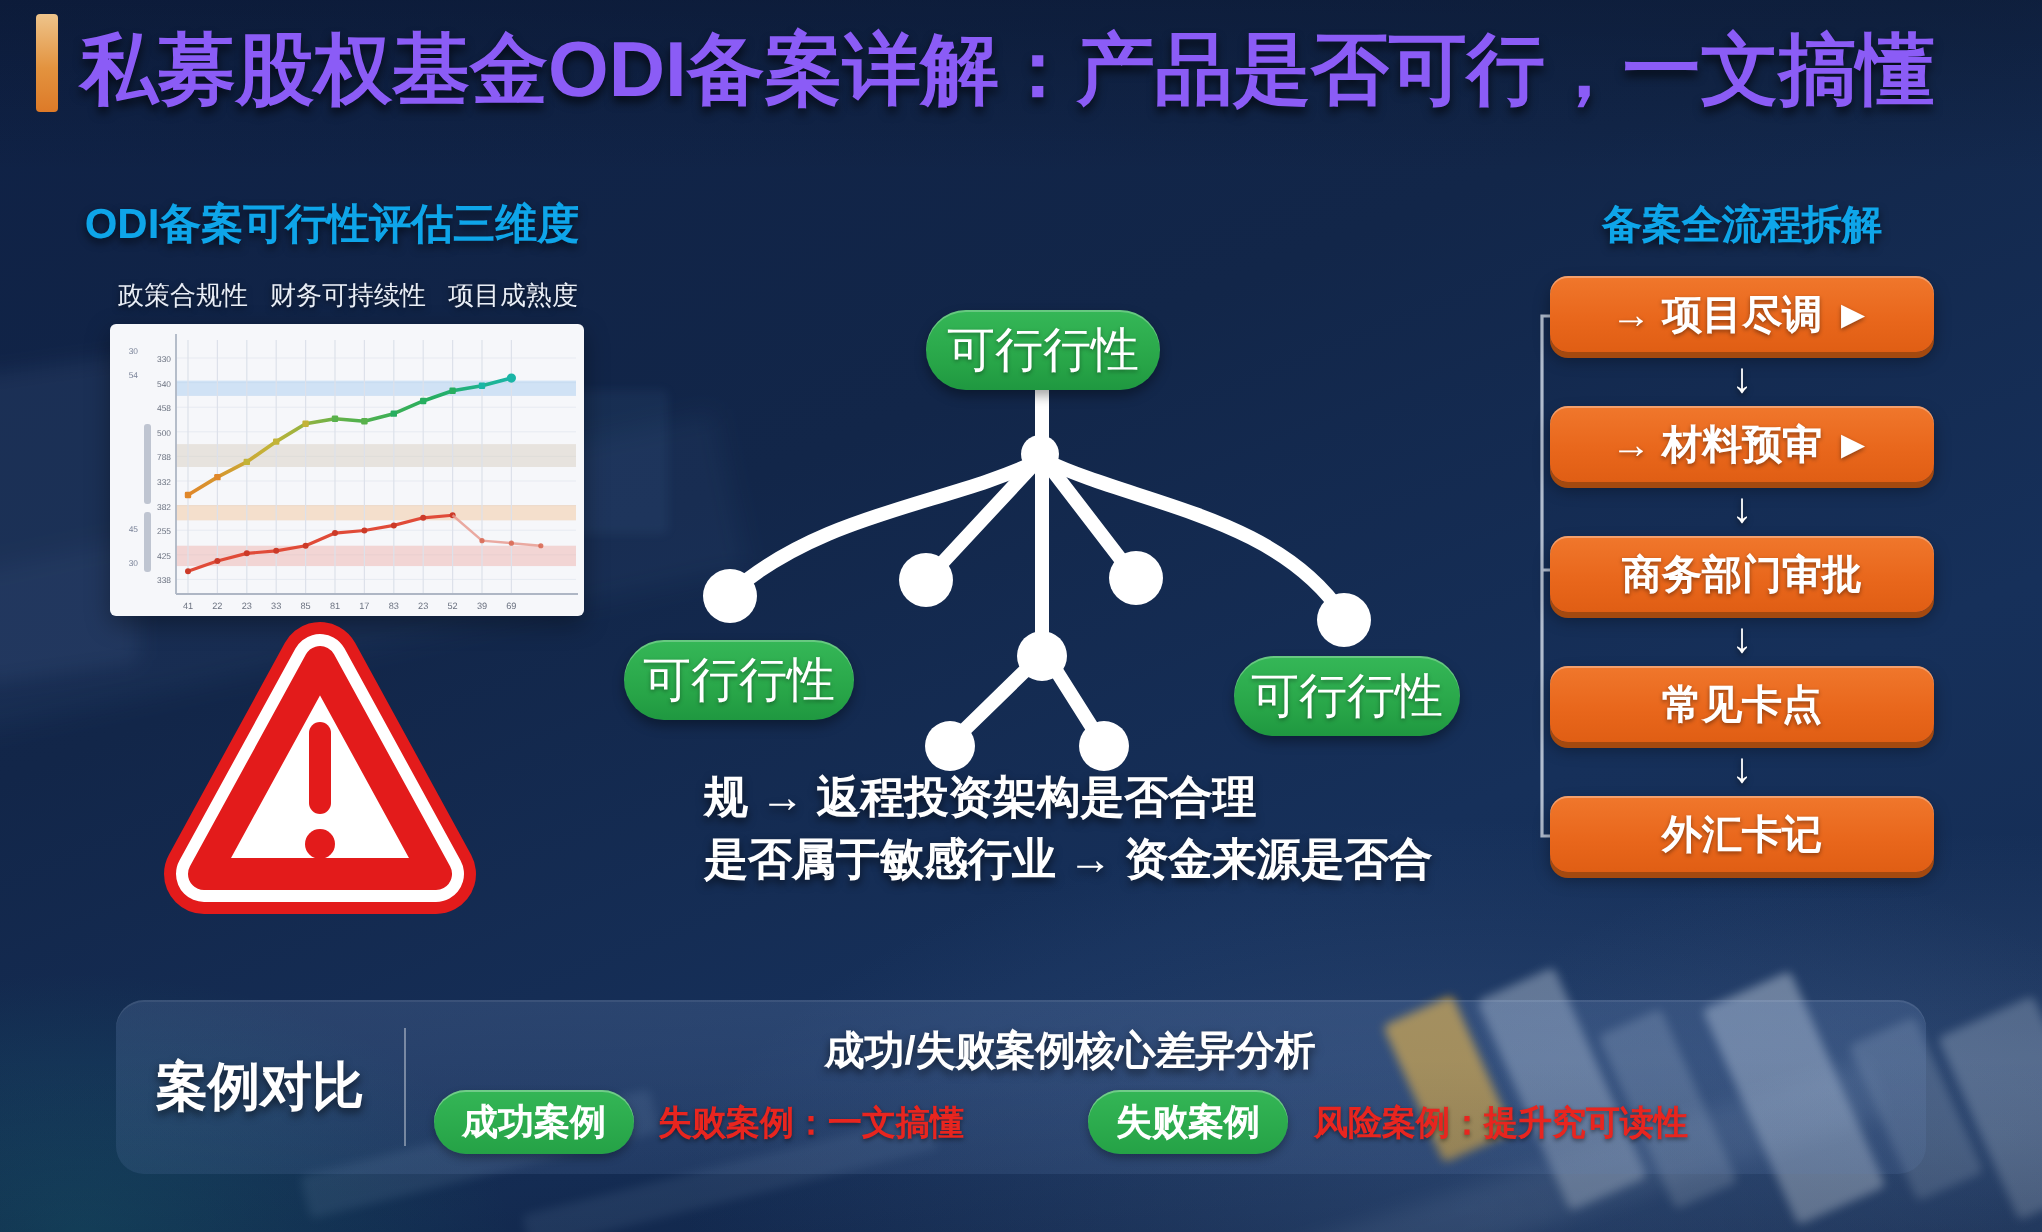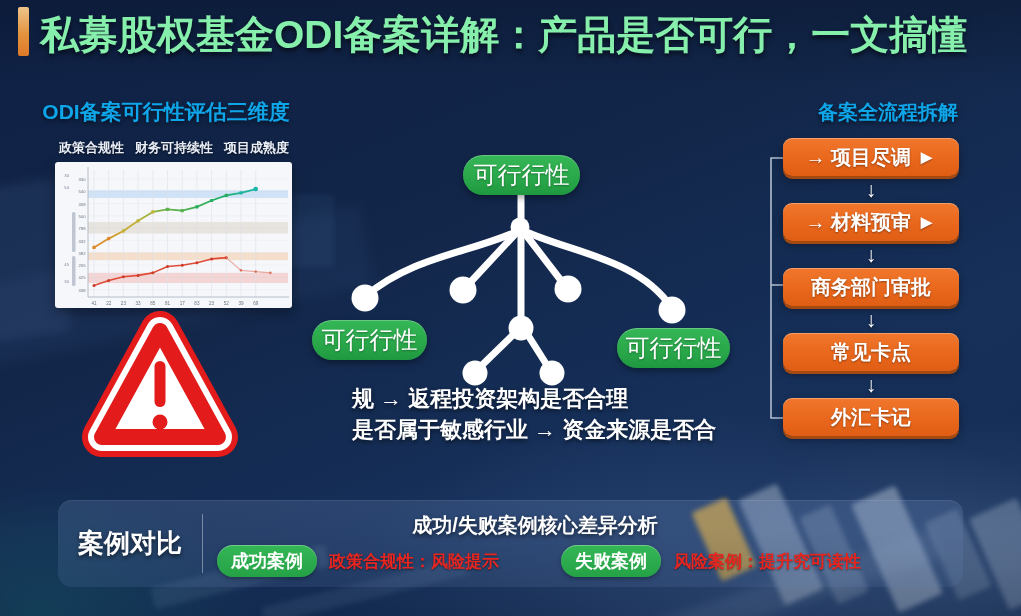--- a/index.html
+++ b/index.html
@@ -18,46 +18,46 @@
       linear-gradient(158deg,#0f2145 0%,#122649 38%,#16305a 68%,#142c53 100%);}
   .bg-vignette{position:absolute;inset:0;
     background:linear-gradient(180deg,rgba(6,14,32,.30) 0%,rgba(6,14,32,0) 14%,rgba(6,14,32,0) 86%,rgba(6,14,32,.18) 100%);}
   .decor{position:absolute;border-radius:3px;}
   .blur2{filter:blur(2.5px);} .blur5{filter:blur(5px);}
   .streak{position:absolute;filter:blur(6px);}
   
   .accent-bar{position:absolute;left:18px;top:7px;width:11px;height:49px;border-radius:2px;
     background:linear-gradient(180deg,#eec48b 0%,#e3933f 55%,#dd7a28 100%);}
   .page-title{position:absolute;left:40px;top:8px;width:960px;
-    font-size:39px;font-weight:900;color:#86efac;letter-spacing:0px;
+    font-size:39px;font-weight:900;color:#8b5cf6;letter-spacing:0px;
     text-shadow:0 3px 5px rgba(0,0,0,.65);white-space:nowrap;}
   .heading{position:absolute;color:#0ea5e9;font-weight:800;text-align:center;
     text-shadow:0 2px 4px rgba(0,0,0,.6);}
   
   .dims-row{position:absolute;left:48px;top:139px;width:252px;display:flex;justify-content:center;gap:11px;}
-  .dim-label{font-size:13px;font-weight:700;color:#e9eef6;text-shadow:0 1px 3px rgba(0,0,0,.6);white-space:nowrap;}
+  .dim-label{font-size:13px;font-weight:400;color:#e9eef6;text-shadow:0 1px 3px rgba(0,0,0,.6);white-space:nowrap;}
   .chart-panel{position:absolute;left:55px;top:162px;width:237px;height:146px;background:#f6f7fa;
     border-radius:3px;box-shadow:0 4px 12px rgba(0,0,0,.35);}
   .chart-panel svg{display:block;width:100%;height:100%;}
   .warning-wrap{position:absolute;left:80px;top:308px;width:160px;height:152px;}
   
   .tree-lines{position:absolute;left:300px;top:150px;width:440px;height:240px;}
   .tree-pill{position:absolute;display:flex;align-items:center;justify-content:center;
     background:linear-gradient(180deg,#35b757 0%,#27a447 70%,#1f9840 100%);
     border-radius:21px;color:#fff;font-weight:400;font-size:24px;
     box-shadow:0 3px 6px rgba(0,0,0,.35), inset 0 1px 0 rgba(255,255,255,.25);
     text-shadow:0 1px 2px rgba(0,0,0,.35);white-space:nowrap;}
   .pill-root{left:463px;top:155px;width:117px;height:40px;}
   .pill-left{left:312px;top:320px;width:115px;height:40px;}
   .pill-right{left:617px;top:328px;width:113px;height:40px;}
   .tree-caption{position:absolute;left:352px;top:383px;width:400px;color:#fff;
     font-size:22px;font-weight:800;line-height:31px;text-shadow:0 2px 4px rgba(0,0,0,.6);}
   
   .flow-col{position:absolute;left:785px;top:138px;width:172px;display:flex;flex-direction:column;align-items:center;}
-  .flow-btn{width:176px;height:38px;box-sizing:border-box;display:flex;align-items:center;justify-content:center;
+  .flow-btn{width:192px;height:38px;box-sizing:border-box;display:flex;align-items:center;justify-content:center;
     background:linear-gradient(180deg,#f0772c 0%,#e8661b 60%,#e05e14 100%);
     border-radius:9px;color:#fff;font-size:20px;font-weight:800;white-space:nowrap;
     box-shadow:0 3px 0 #a4490f, 0 4px 8px rgba(0,0,0,.35), inset 0 1px 0 rgba(255,255,255,.3);
     text-shadow:0 1px 2px rgba(0,0,0,.4);}
   .flow-arrow{height:27px;display:flex;align-items:center;justify-content:center;
     color:#fff;font-size:21px;font-weight:900;text-shadow:0 1px 3px rgba(0,0,0,.6);}
   .flow-bracket{position:absolute;left:766px;top:148px;width:22px;height:280px;}
   
   .footer-panel{position:absolute;left:58px;top:500px;width:905px;height:87px;border-radius:14px;
     background:linear-gradient(180deg,rgba(120,150,200,.22),rgba(95,125,175,.18));
@@ -242,21 +242,21 @@
     </g>
   </svg>
   <div class="tree-pill pill-root">可行行性</div>
   <div class="tree-pill pill-left">可行行性</div>
   <div class="tree-pill pill-right">可行行性</div>
   <div class="tree-caption">
     <div>规 → 返程投资架构是否合理</div>
     <div>是否属于敏感行业 → 资金来源是否合</div>
   </div>
 
-  <div class="heading" style="left:802px;top:99px;width:172px;font-size:20px;">备案全流程拆解</div>
+  <div class="heading" style="left:785px;top:99px;width:172px;font-size:20px;">备案全流程拆解</div>
   <svg class="flow-bracket" viewBox="0 0 22 280">
     <path d="M22 10 L5 10 L5 270 L22 270 M5 137 L22 137" fill="none" stroke="#cdd6e4" stroke-width="1.6" opacity="0.85"></path>
   </svg>
   <div class="flow-col">
     <div class="flow-btn">→ 项目尽调 ►</div>
     <div class="flow-arrow">↓</div>
     <div class="flow-btn">→ 材料预审 ►</div>
     <div class="flow-arrow">↓</div>
     <div class="flow-btn">商务部门审批</div>
     <div class="flow-arrow">↓</div>
@@ -265,20 +265,20 @@
     <div class="flow-btn">外汇卡记</div>
   </div>
 
   <div class="footer-panel">
     <div class="footer-label">案例对比</div>
     <div class="footer-divider"></div>
     <div class="footer-content">
       <div class="footer-title">成功/失败案例核心差异分析</div>
       <div class="badge-row">
         <span class="case-pill" style="margin-left:0;">成功案例</span>
-        <span class="red-note" style="margin-left:12px;">政策合规性：风险提示</span>
+        <span class="red-note" style="margin-left:12px;">失败案例：一文搞懂</span>
         <span class="case-pill" style="margin-left:62px;">失败案例</span>
         <span class="red-note" style="margin-left:13px;">风险案例：提升究可读性</span>
       </div>
     </div>
   </div>
 
 </div>
 
 </body></html>

